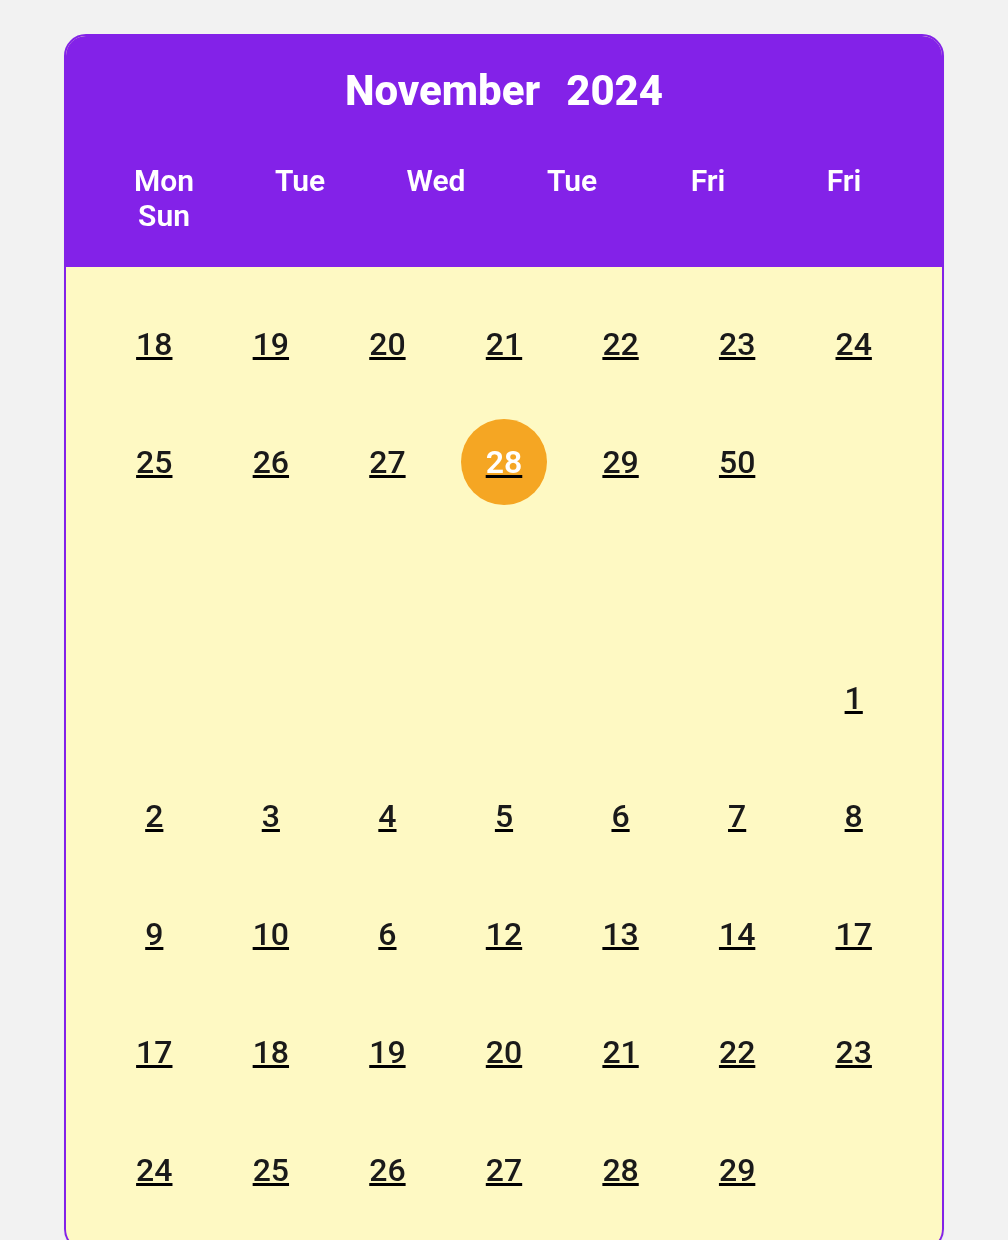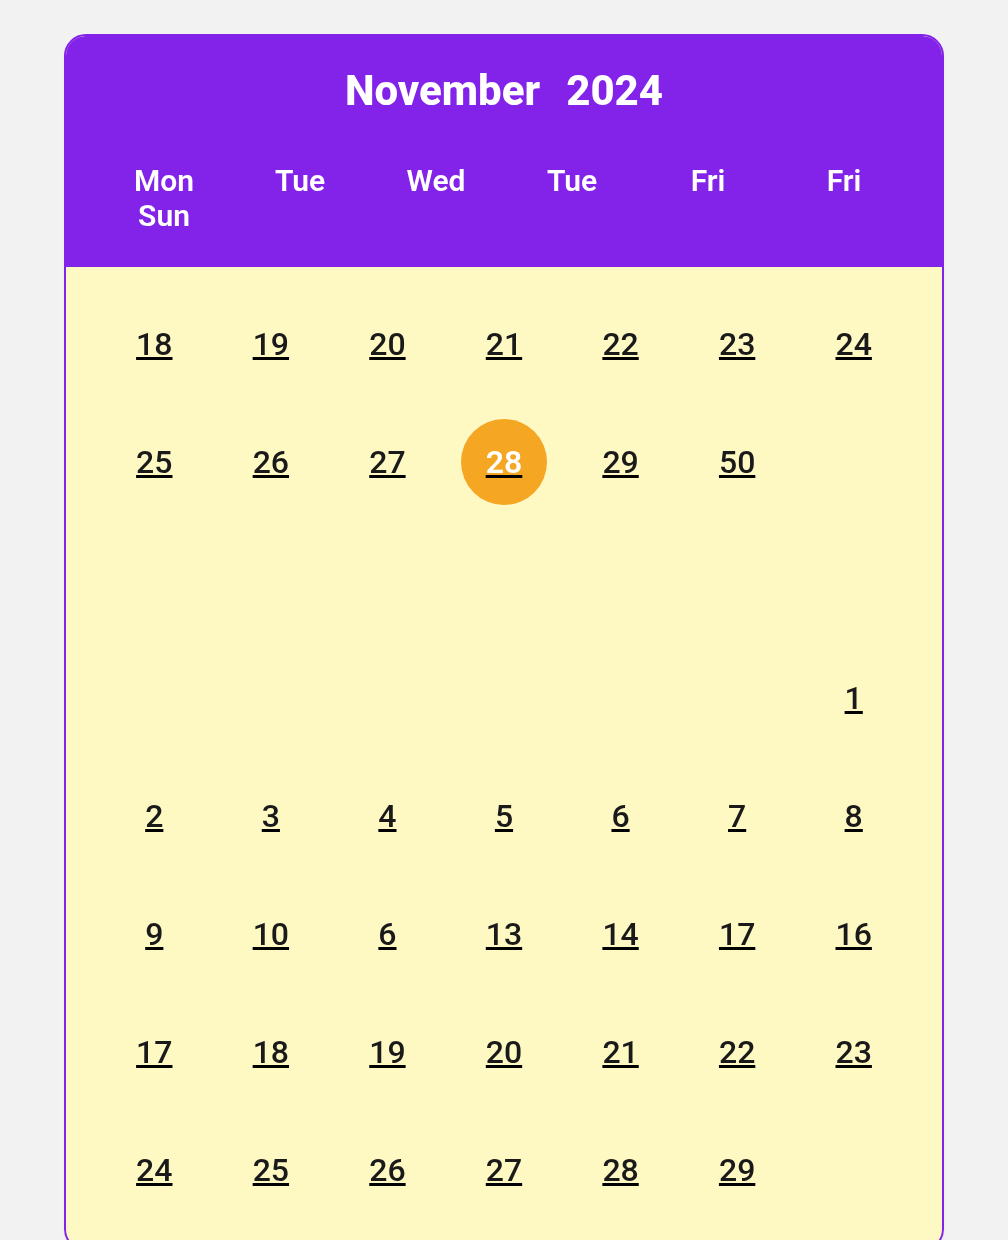--- a/index.html
+++ b/index.html
@@ -143,24 +143,24 @@
           <div class="date-cell">2</div>
           <div class="date-cell">3</div>
           <div class="date-cell">4</div>
           <div class="date-cell">5</div>
           <div class="date-cell">6</div>
           <div class="date-cell">7</div>
           <div class="date-cell">8</div>
           <div class="date-cell">9</div>
           <div class="date-cell">10</div>
           <div class="date-cell">6</div>
+          <div class="date-cell">12</div>
           <div class="date-cell">13</div>
           <div class="date-cell">14</div>
           <div class="date-cell">17</div>
-          <div class="date-cell">16</div>
           <div class="date-cell">17</div>
           <div class="date-cell">18</div>
           <div class="date-cell">19</div>
           <div class="date-cell">20</div>
           <div class="date-cell">21</div>
           <div class="date-cell">22</div>
           <div class="date-cell">23</div>
           <div class="date-cell">24</div>
           <div class="date-cell">25</div>
           <div class="date-cell">26</div>

